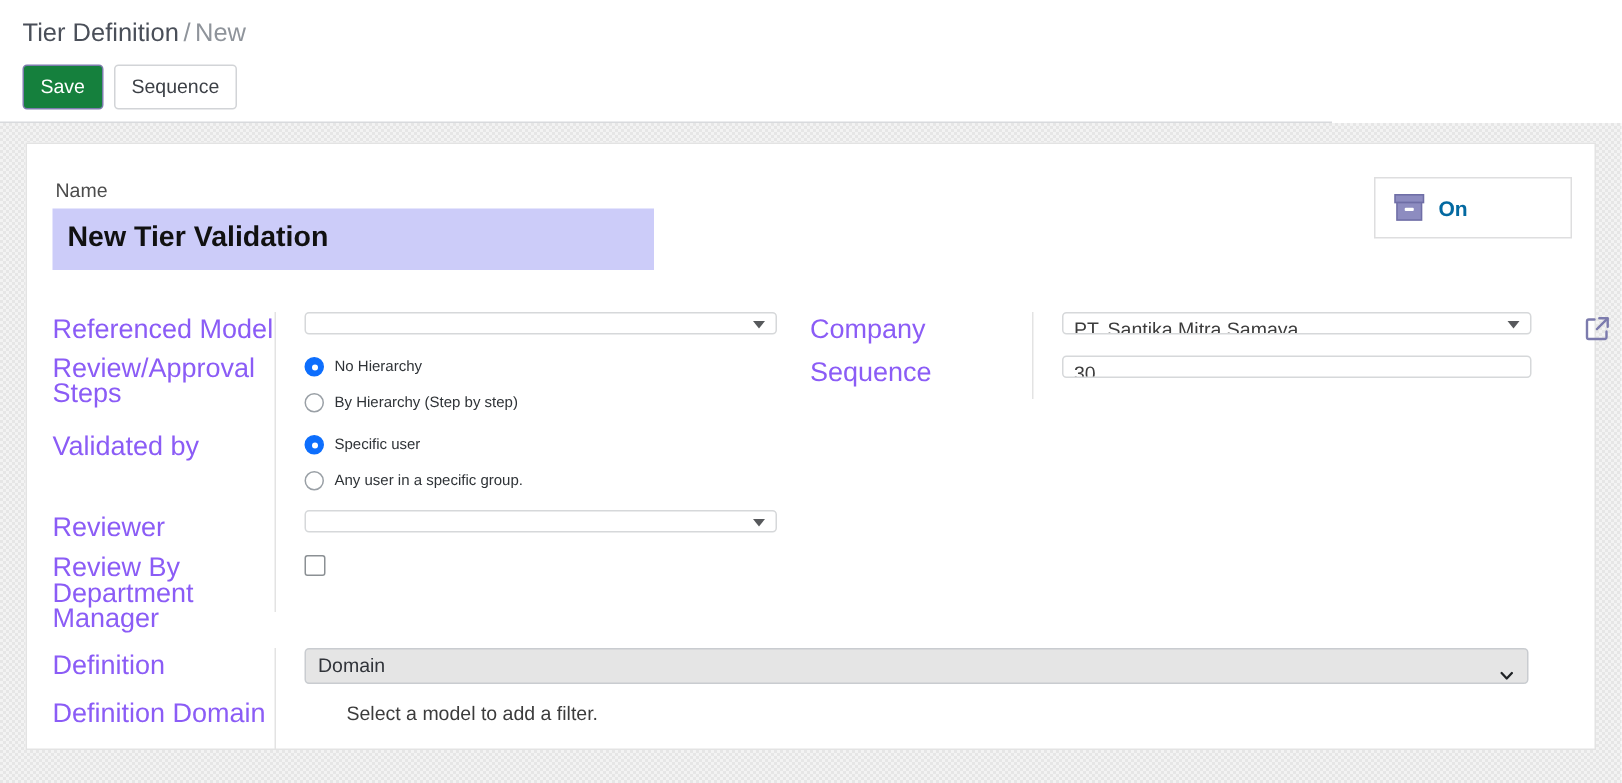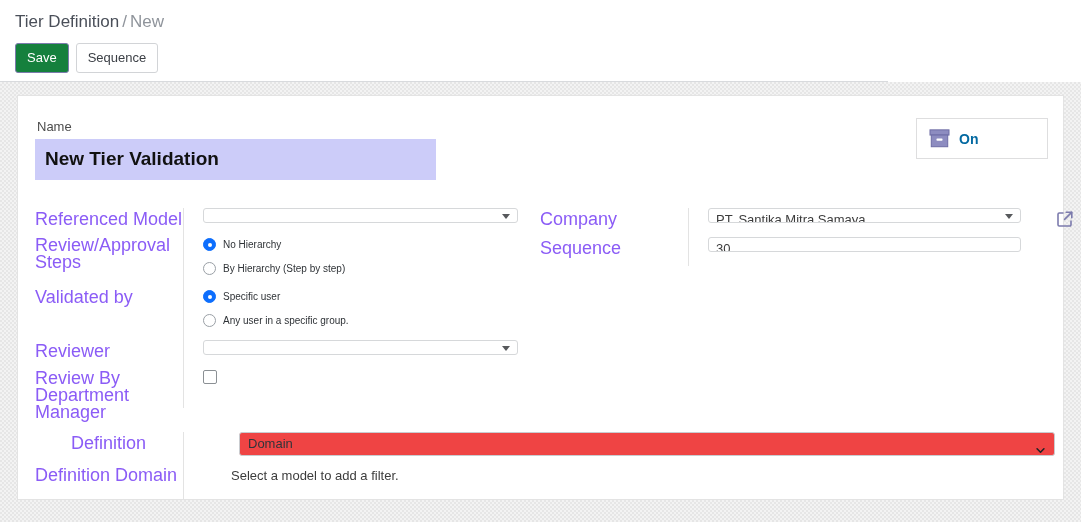--- a/index.html
+++ b/index.html
@@ -277,21 +277,21 @@
     cursor: pointer;
   }
 
   
   .select-wide {
     box-sizing: border-box;
     width: 816px;
     height: 24px;
     border: 1px solid #c9ccd0;
     border-radius: 3px;
-    background: #ef4444;
+    background: #e5e5e5;
     font-size: 13px;
     color: #31343a;
     line-height: 22px;
     padding: 0 26px 0 8px;
     position: relative;
     white-space: nowrap;
   }
   .chev {
     position: absolute;
     right: 9px;
@@ -426,21 +426,21 @@
         <div class="lbl lbl-w-right">Sequence</div>
         <div class="fld">
           <div class="input-box input-plain w-seq">30</div>
         </div>
       </div>
 
     </div>
 
     <div class="group group-bottom">
 
-      <div class="row" style="margin-bottom:8px;margin-left:36px;">
+      <div class="row" style="margin-bottom:8px;">
         <div class="lbl lbl-w-left">Definition</div>
         <div class="fld">
           <div class="select-wide">Domain
             <span class="chev">
               <svg viewBox="0 0 10 10" width="9" height="9" xmlns="http://www.w3.org/2000/svg">
                 <path d="M1.2 3 L5 7 L8.8 3" fill="none" stroke="#1f2326" stroke-width="1.7" stroke-linecap="round" stroke-linejoin="round"></path>
               </svg>
             </span>
           </div>
         </div>

